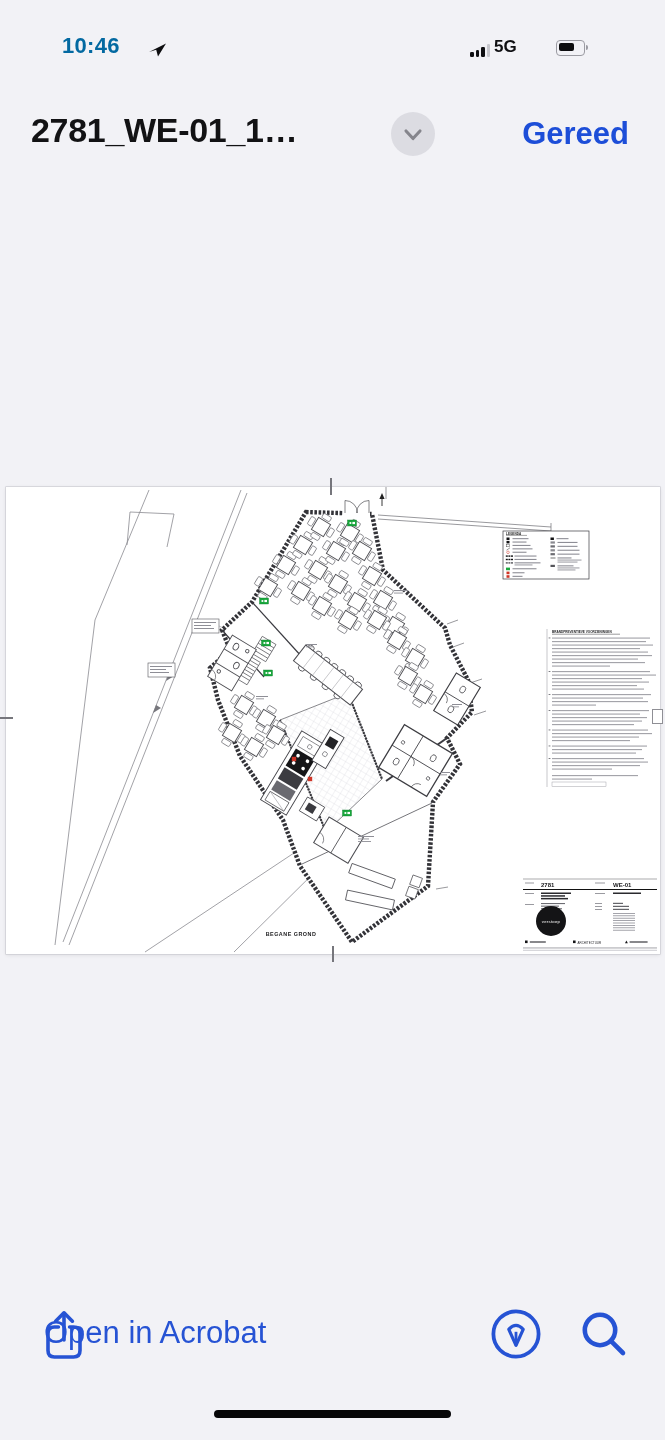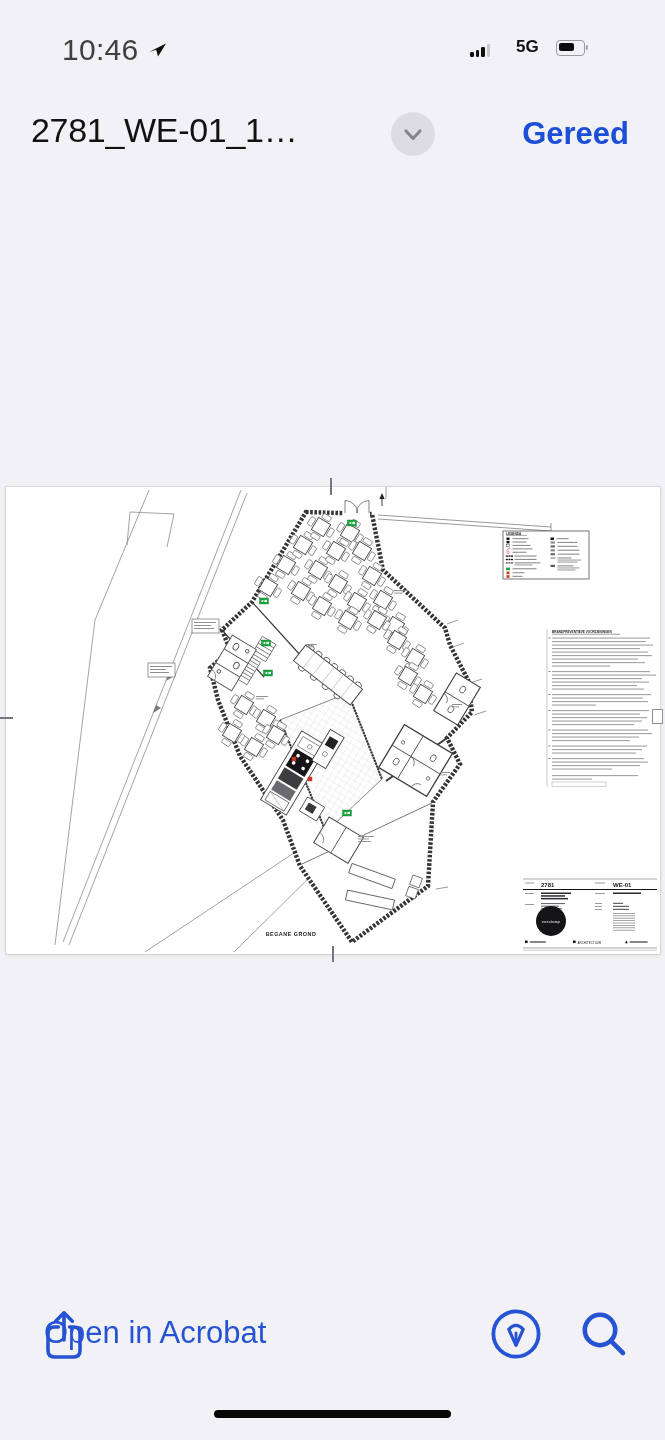--- a/index.html
+++ b/index.html
@@ -1,30 +1,30 @@
 <!DOCTYPE html>
 <html><head>
 <meta charset="utf-8">
 <style>
   html,body{margin:0;padding:0;}
   body{width:665px;height:1440px;position:relative;background:#F2F2F6;overflow:hidden;
        font-family:"Liberation Sans","DejaVu Sans",sans-serif;-webkit-font-smoothing:antialiased;}
   .abs{position:absolute;}
   
-  .time{left:62px;top:33px;font-size:30px;font-weight:400;color:#404040;letter-spacing:.3px;}
+  .time{left:62px;top:33px;font-size:22px;font-weight:700;color:#0369a1;letter-spacing:.3px;}
   .loc-icon{left:148px;top:39px;}
   .sig{left:470px;top:42px;display:flex;align-items:flex-end;gap:2px;height:15px;}
   .sig i{display:block;width:3.6px;border-radius:1.2px;background:#0f0f12;}
   .sig i.dim{background:#c7c7cd;}
-  .net{left:494px;top:37px;font-size:17px;font-weight:600;color:#0f0f12;margin-left:22px;}
+  .net{left:494px;top:37px;font-size:17px;font-weight:600;color:#0f0f12;}
   .batt{left:556px;top:40px;width:27px;height:13.5px;border:1.1px solid #9b9ba2;border-radius:4px;}
   .batt .fill{position:absolute;left:1.6px;top:1.6px;height:8.4px;border-radius:2px;background:#0d0d0f;}
   .batt-cap{left:586px;top:44.5px;width:2.4px;height:5px;background:#9b9ba2;border-radius:0 2px 2px 0;}
   
-  .doc-title{left:31px;top:111px;font-size:34px;font-weight:400;color:#121214;letter-spacing:-.3px;max-width:350px;white-space:nowrap;}
+  .doc-title{left:31px;top:111px;font-size:34px;font-weight:700;color:#121214;letter-spacing:-.3px;max-width:350px;white-space:nowrap;}
   .chev-btn{left:391px;top:112px;width:44px;height:44px;border-radius:50%;background:#dcdce2;display:flex;align-items:center;justify-content:center;}
   .done{right:36px;top:116px;font-size:31px;font-weight:600;}
   
   .canvas-area{left:0;top:180px;width:665px;height:1100px;}
   .page{left:6px;top:487px;width:654px;height:467px;background:#fff;
         box-shadow:0 0 0 .6px #c9c9cf, 0 1px 4px rgba(0,0,0,.10);}
   .mark{background:#76767c;}
   .mark-box{left:652px;top:709px;width:9px;height:13px;background:#fff;border:.9px solid #8f8f95;}
   
   .tb-share{left:40px;top:1308px;width:48px;height:54px;}

